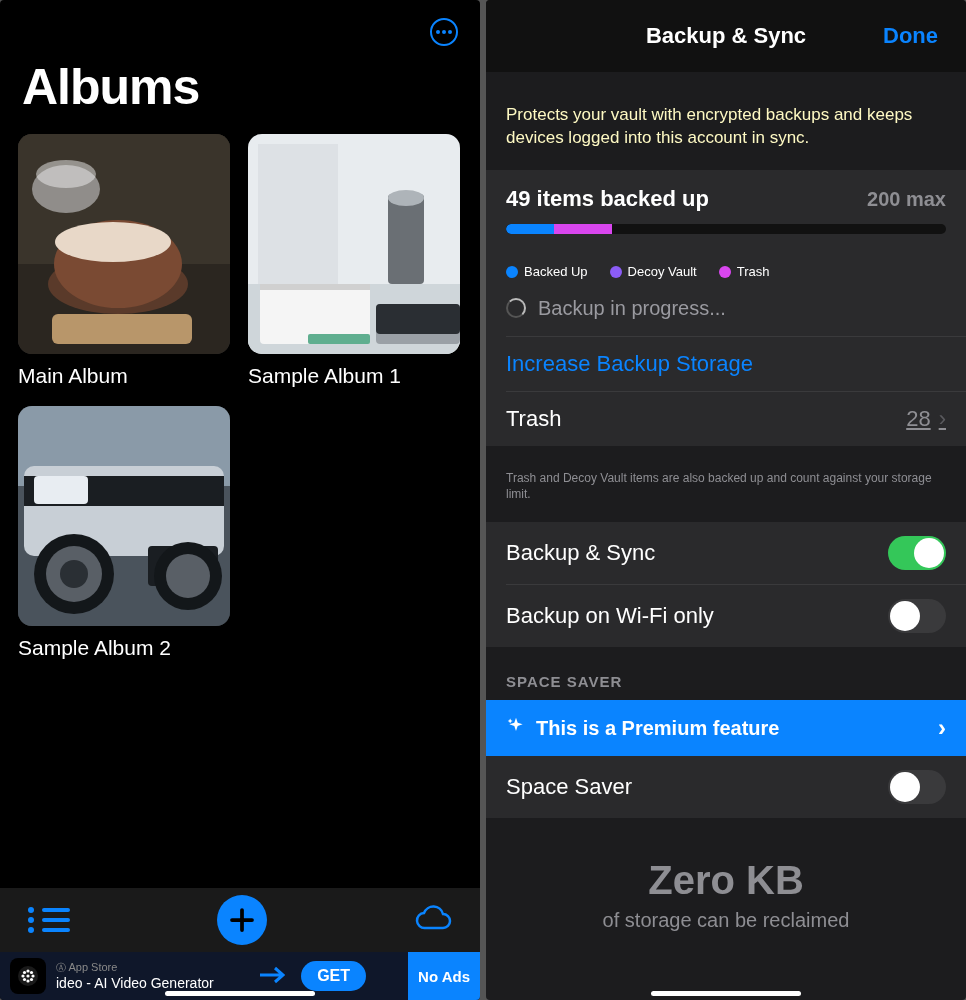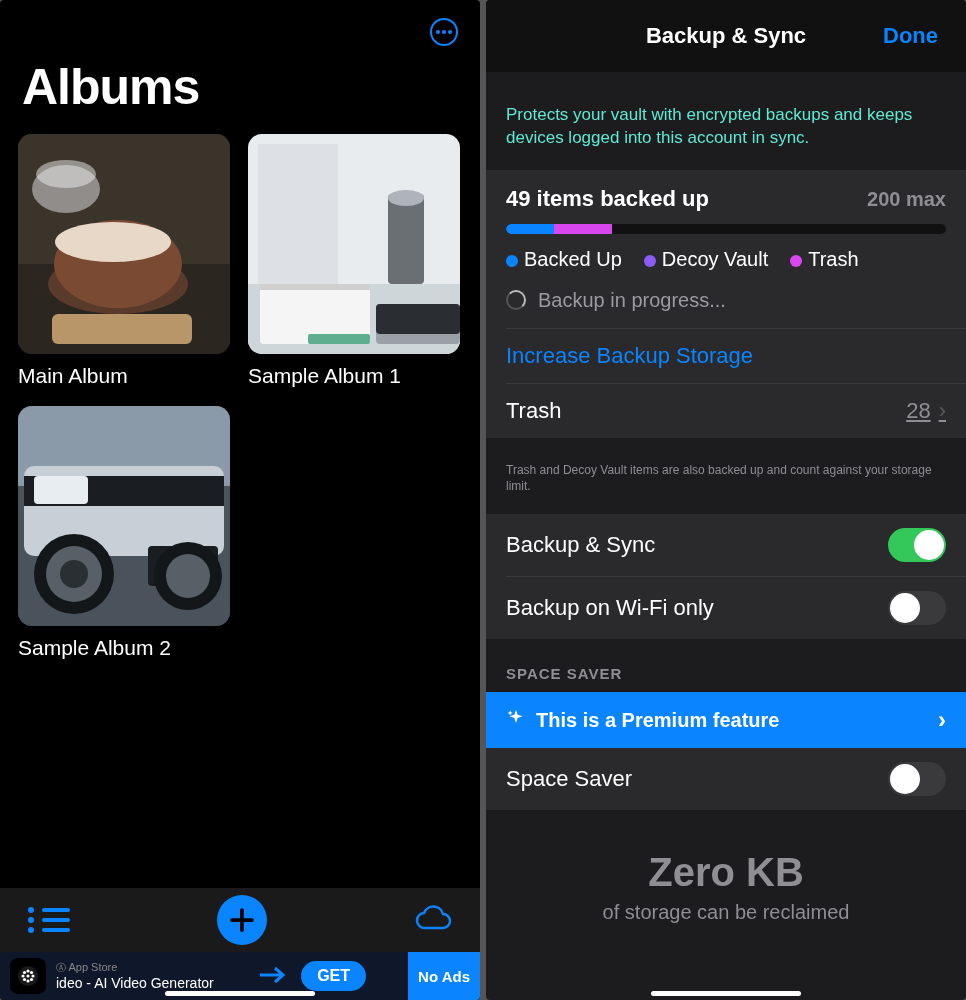--- a/index.html
+++ b/index.html
@@ -40,31 +40,31 @@
   .get-btn { margin:0 10px 0 14px; background:#0a84ff; color:#fff; font-weight:700; font-size:16px; padding:6px 16px; border-radius:18px; }
   .noads-btn { background:#0a84ff; color:#fff; font-weight:600; font-size:15px; height:48px; display:flex; align-items:center; padding:0 10px;margin-left:32px; }
 
   .home-ind { position:absolute; bottom:4px; left:50%; transform:translateX(-50%); width:150px; height:5px; border-radius:3px; background:#fff; z-index:5; }
 
   
   .r-header { display:flex; align-items:center; justify-content:center; height:72px; position:relative; background:#111; }
   .r-title { color:#fff; font-size:22px; font-weight:700; }
   .r-done { position:absolute; right:28px; color:#0a84ff; font-size:22px; font-weight:700; }
 
-  .r-desc { color:#5eead4; font-size:17px; line-height:1.35; padding:32px 20px 20px 20px; }
+  .r-desc { color:#fef9c3; font-size:17px; line-height:1.35; padding:32px 20px 20px 20px; }
 
   .r-card { background:#2a2a2c; }
   .r-pad { padding:16px 20px; }
   .r-count-row { display:flex; justify-content:space-between; align-items:baseline; }
   .r-count { color:#fff; font-size:22px; font-weight:700; }
   .r-max { color:#8e8e93; font-size:20px; font-weight:700; }
   .r-bar { height:10px; background:#111; border-radius:5px; margin-top:12px; position:relative; overflow:hidden; }
   .r-bar .seg1{position:absolute;left:0;top:0;bottom:0;background:#0a84ff;border-radius:5px 0 0 5px;}
   .r-bar .seg2{position:absolute;top:0;bottom:0;background:#d946ef;}
-  .r-legend { display:flex; gap:22px; margin-top:14px; color:#fff; font-size:20px; }
+  .r-legend { display:flex; gap:22px; margin-top:30px; color:#fff; font-size:13px; }
   .r-legend .dot{display:inline-block;width:12px;height:12px;border-radius:50%;margin-right:6px;vertical-align:middle;}
   .r-legend .l1{background:#0a84ff;} .r-legend .l2{background:#8b5cf6;} .r-legend .l3{background:#d946ef;}
   .r-prog { display:flex; align-items:center; gap:12px; margin-top:18px; color:#9a9aa0; font-size:20px;}
   .spinner { width:20px; height:20px; border:2px solid #555; border-top-color:#bbb; border-right-color:#bbb; border-radius:50%; }
   .r-sep{height:1px;background:#3a3a3c;margin:0 0 0 20px;}
   .r-link { color:#0a84ff; font-size:22px; font-weight:500; padding:14px 20px; }
   .r-row { display:flex; justify-content:space-between; align-items:center; padding:14px 20px; color:#fff; font-size:22px; }
   .r-row .chev{color:#5a5a5e;font-size:22px;margin-left:8px;}
   .r-row .side{display:flex;align-items:center;color:#8e8e93;font-size:22px;text-decoration:underline;}
   .r-note { color:#8e8e93; font-size:12px; padding:24px 20px 20px 20px; line-height:1.35;}

